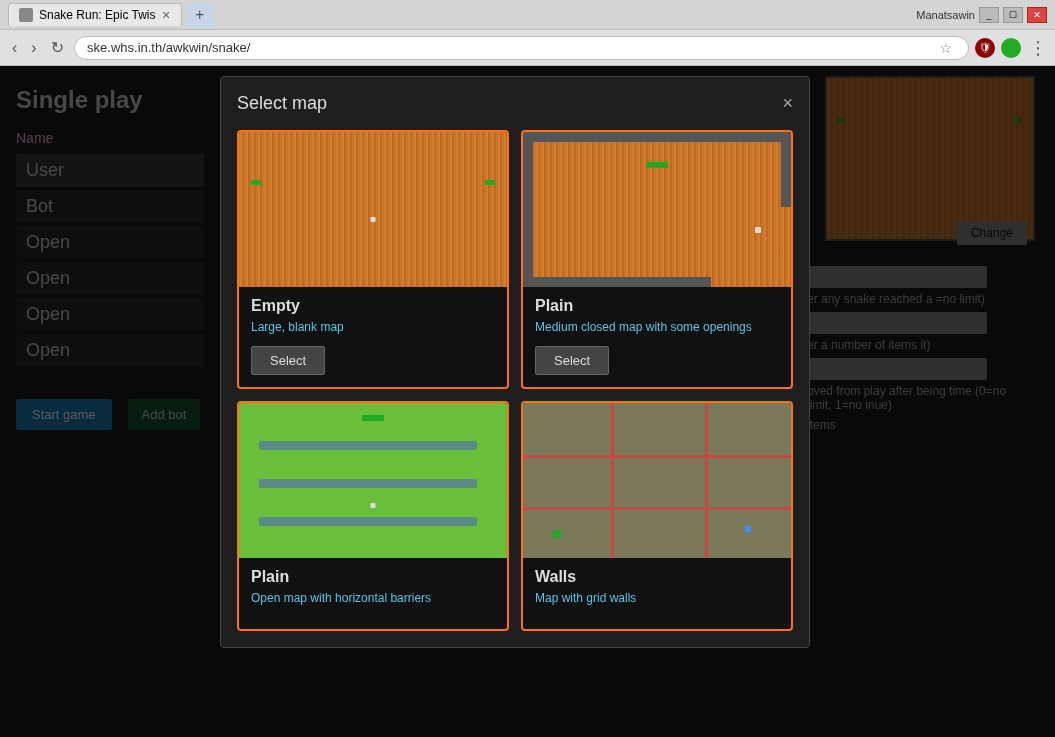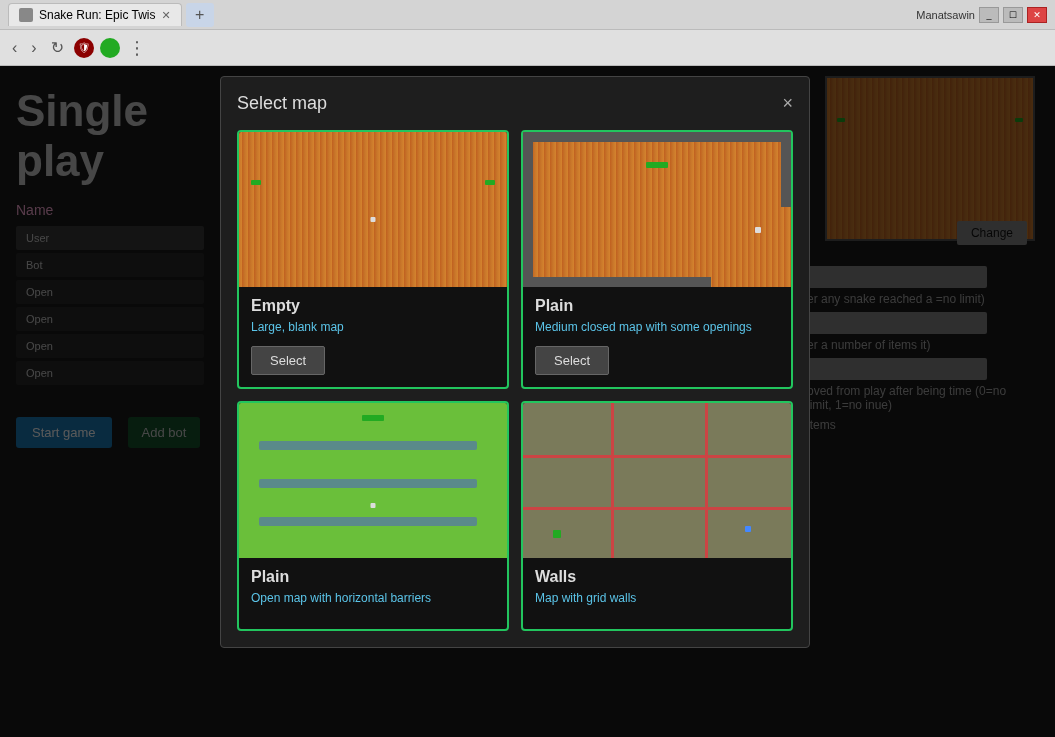--- a/index.html
+++ b/index.html
@@ -91,36 +91,36 @@
 
     
     .left-panel {
       position: absolute;
       left: 0; top: 0;
       width: 220px;
       height: 100%;
       padding: 20px 16px;
     }
     .page-title {
-      font-size: 44px;
+      font-size: 24px;
       color: #ccc;
       font-weight: bold;
       margin-bottom: 16px;
     }
     .col-header {
       color: #f9a8d4;
       font-size: 14px;
       margin-bottom: 8px;
     }
     .player-row {
       background: #2a2a2a;
       color: #ccc;
       padding: 6px 10px;
       margin-bottom: 3px;
-      font-size: 11px;
+      font-size: 18px;
       border-radius: 2px;
     }
     .player-row.user-row {
       background: #3a3a3a;
     }
     .btn-start {
       background: #1a7bb8;
       color: white;
       border: none;
       padding: 0 16px;
@@ -189,21 +189,21 @@
       border: none;
     }
 
     .maps-grid {
       display: grid;
       grid-template-columns: 1fr 1fr;
       gap: 12px;
     }
     .map-card {
       background: #111;
-      border: 2px solid #22c55e;
+      border: 2px solid #f97316;
       border-radius: 4px;
       overflow: hidden;
       cursor: pointer;
     }
     .map-thumb {
       width: 100%;
       height: 155px;
       position: relative;
       overflow: hidden;
     }
@@ -248,20 +248,24 @@
     <div class="win-btn">_</div>
     <div class="win-btn">☐</div>
     <div class="win-btn win-close">✕</div>
   </div>
 </div>
 
 <div class="browser-navbar">
   <button class="nav-btn">‹</button>
   <button class="nav-btn">›</button>
   <button class="nav-btn">↻</button>
+  <div class="address-bar">
+    <span>ske.whs.in.th/awkwin/snake/</span>
+    <span class="star-icon">☆</span>
+  </div>
   <div class="shield-icon">🛡</div>
   <div class="green-circle"></div>
   <span class="menu-dots">⋮</span>
 </div>
 
 <div class="page-content">
 
   <div class="left-panel">
     <div class="page-title">Single play</div>
     <div class="col-header">Name</div>

